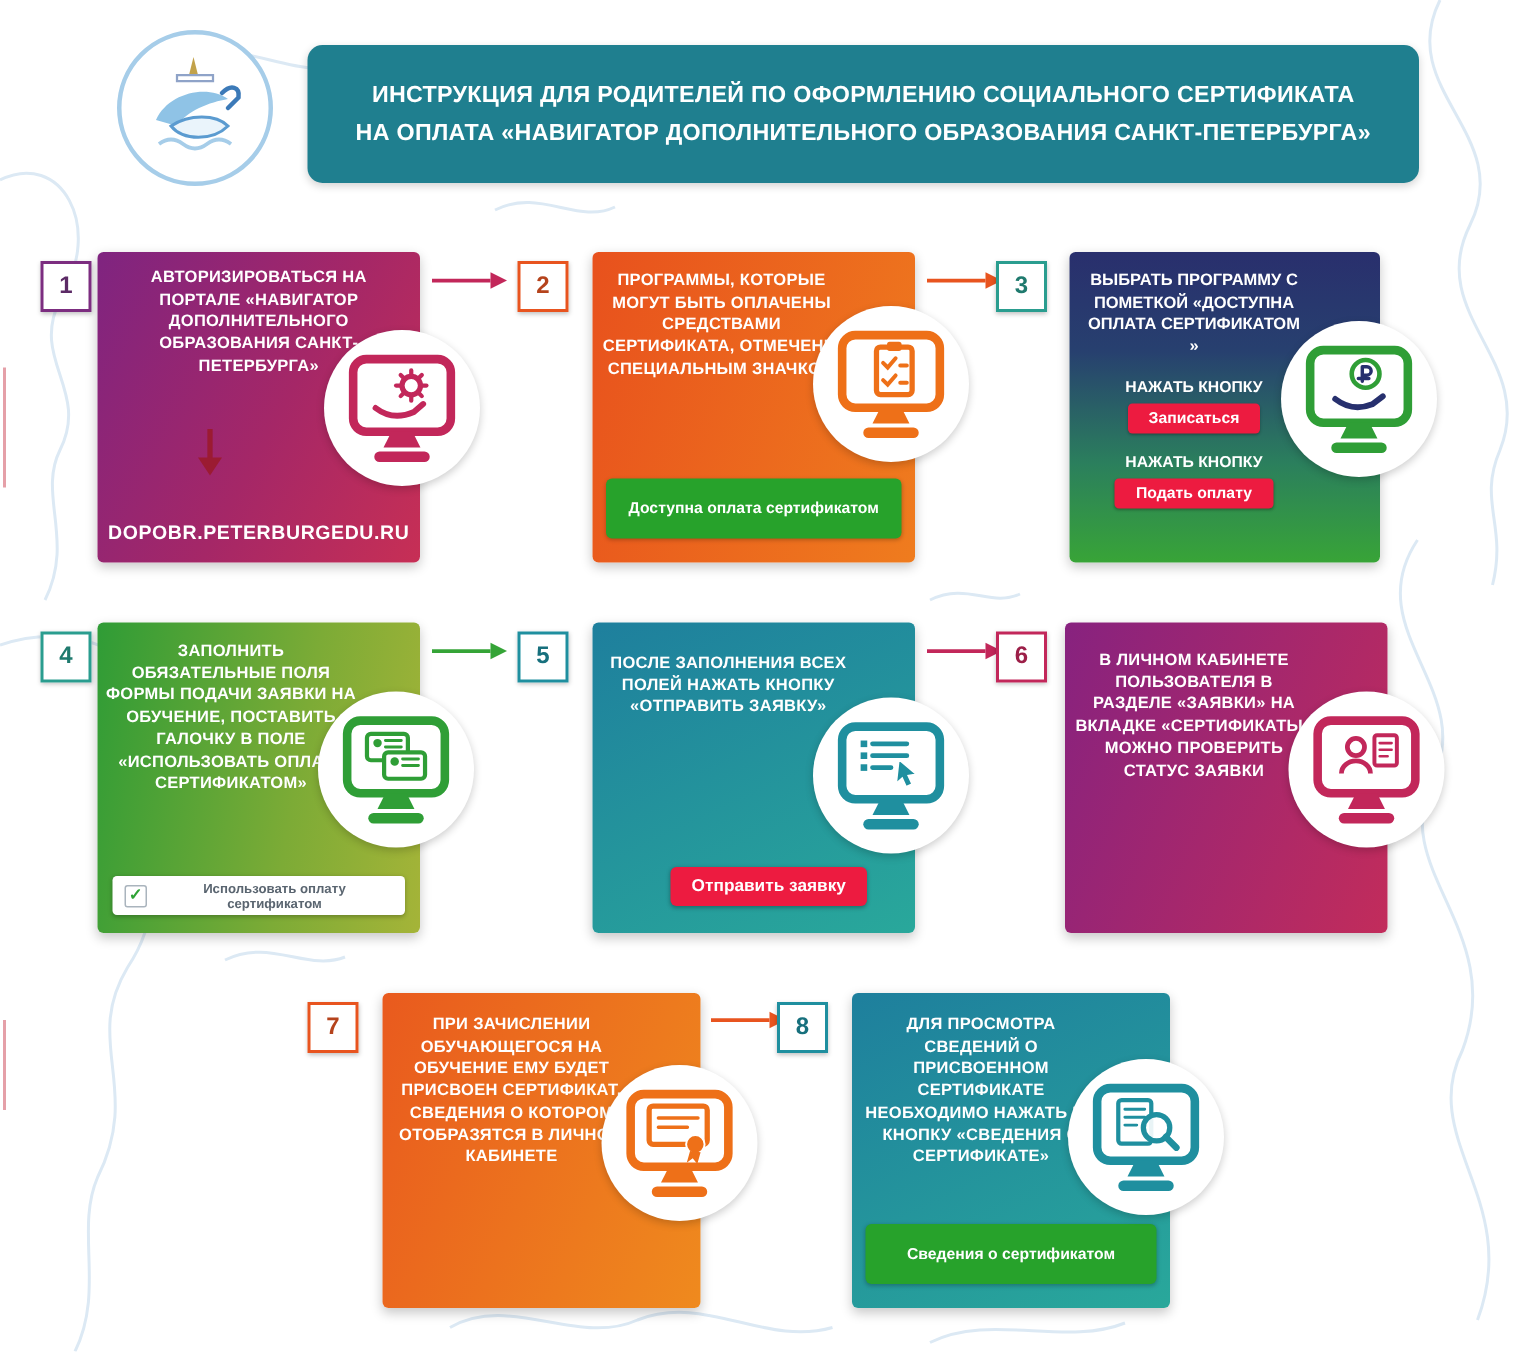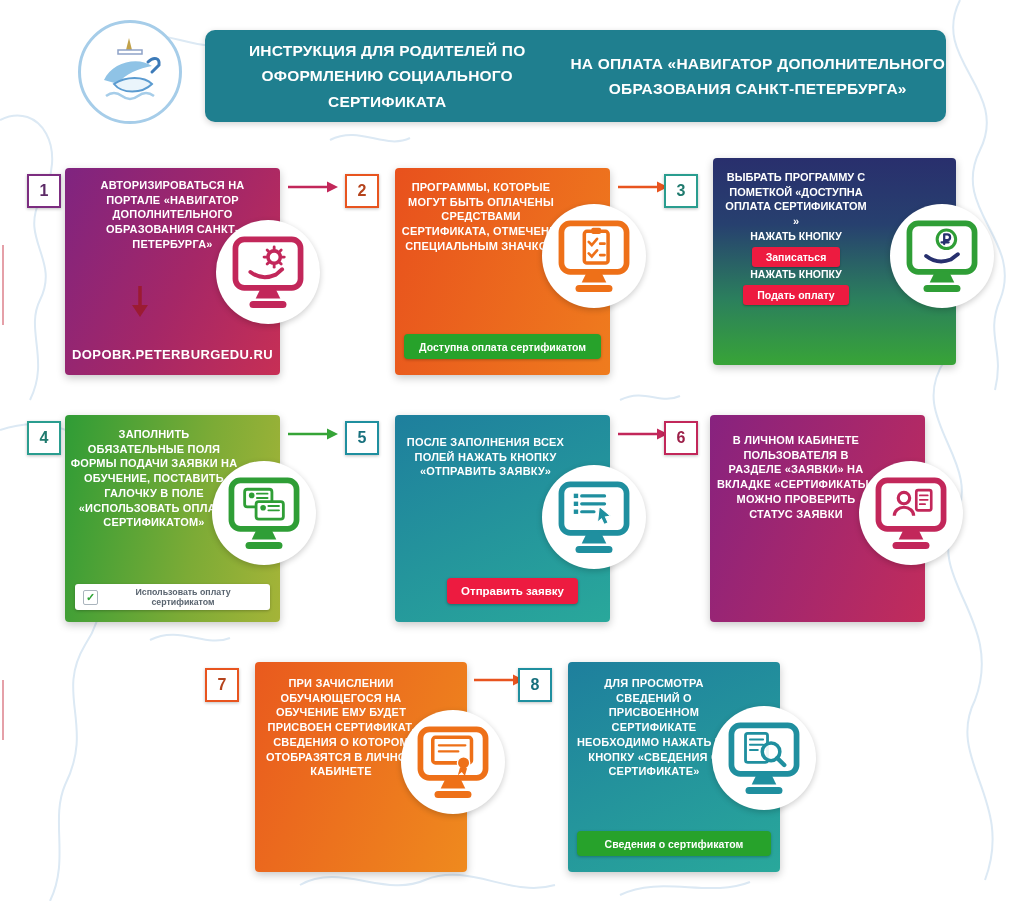--- a/index.html
+++ b/index.html
@@ -7,53 +7,53 @@
          font-family:"Liberation Sans",sans-serif;}
   .map{position:absolute;left:0;top:0;width:1024px;height:901px;}
 
   
   .logo{position:absolute;left:50px;top:20px;width:160px;text-align:center;}
   .logo-circle{width:98px;height:98px;border-radius:50%;border:3px solid #a6cde9;margin:0 auto;
                background:#fff;display:flex;align-items:center;justify-content:center;}
   .logo-text{margin-top:5px;color:#2a6cb0;font-weight:bold;font-size:8.5px;letter-spacing:.4px;line-height:1.45;}
   .title-box{position:absolute;left:205px;top:30px;width:741px;height:92px;background:#1f7f8f;
              border-radius:10px;color:#fff;font-weight:bold;font-size:15.5px;line-height:1.62;
-             display:flex;flex-direction:row;align-items:center;justify-content:center;
+             display:flex;flex-direction:column;align-items:center;justify-content:center;
              text-align:center;letter-spacing:.2px;box-shadow:0 2px 6px rgba(0,0,0,.18);}
 
   
   .card{position:absolute;width:215px;height:207px;border-radius:4px;color:#fff;font-weight:bold;
         box-shadow:0 3px 8px rgba(0,0,0,.22);}
   .card1{left:65px;top:168px;background:linear-gradient(118deg,#7f2480 0%,#a52767 55%,#c72f55 100%);}
   .card2{left:395px;top:168px;background:linear-gradient(108deg,#e8511d 0%,#ef7c1e 100%);}
-  .card3{left:713px;top:158px;width:207px;background:linear-gradient(180deg,#292f6d 0%,#27406f 32%,#2b7f5d 68%,#38a437 100%);padding-left:36px;}
+  .card3{left:713px;top:168px;width:207px;background:linear-gradient(180deg,#292f6d 0%,#27406f 32%,#2b7f5d 68%,#38a437 100%);}
   .card4{left:65px;top:415px;background:linear-gradient(100deg,#2f9c36 0%,#7cab36 60%,#a5b438 100%);}
   .card5{left:395px;top:415px;background:linear-gradient(155deg,#1e7f9d 0%,#29a89b 100%);}
   .card6{left:710px;top:415px;background:linear-gradient(112deg,#87227f 0%,#c22c5b 100%);}
   .card7{left:255px;top:662px;width:212px;height:210px;background:linear-gradient(112deg,#e95a1e 0%,#ef8a1e 100%);}
   .card8{left:568px;top:662px;width:212px;height:210px;background:linear-gradient(155deg,#1e7f9d 0%,#29a89b 100%);}
 
   .step-text{position:absolute;text-align:center;font-size:11px;line-height:1.34;letter-spacing:.2px;}
   .card1 .step-text{top:10px;left:24px;right:24px;}
   .card2 .step-text{top:12px;left:6px;width:160px;}
   .card4 .step-text{top:12px;left:4px;width:170px;}
   .card5 .step-text{top:20px;left:8px;width:165px;}
   .card6 .step-text{top:18px;left:6px;width:160px;}
   .card7 .step-text{top:14px;left:6px;width:160px;}
   .card8 .step-text{top:14px;left:6px;width:160px;}
 
   .card3-col{position:absolute;top:12px;left:8px;width:150px;text-align:center;font-size:11px;line-height:1.34;}
-  .press-label{margin-top:0;font-size:10.5px;}
+  .press-label{margin-top:12px;font-size:10.5px;}
   .btn-red{display:block;margin:4px auto 0;background:#ed1b40;color:#fff;border:none;border-radius:3px;
            font-weight:bold;font-size:10.5px;padding:4px 14px;font-family:inherit;cursor:pointer;
            box-shadow:0 1px 2px rgba(0,0,0,.3);}
   .btn-red-lg{position:absolute;left:32px;right:32px;bottom:18px;height:26px;background:#ed1b40;color:#fff;
               border:none;border-radius:4px;font-weight:bold;font-size:11.5px;font-family:inherit;cursor:pointer;
               box-shadow:0 1px 3px rgba(0,0,0,.3);margin-left:20px;}
-  .green-pill{position:absolute;left:9px;right:9px;bottom:16px;height:25px;background:#27a22b;color:#fff;
+  .green-pill{position:absolute;left:9px;right:9px;bottom:16px;height:40px;background:#27a22b;color:#fff;
               border:none;border-radius:4px;font-weight:bold;font-size:10.5px;font-family:inherit;
               display:flex;align-items:center;justify-content:center;box-shadow:0 1px 3px rgba(0,0,0,.25);}
   .checkbar{position:absolute;left:10px;right:10px;bottom:12px;height:26px;background:#fff;border-radius:3px;
             display:flex;align-items:center;gap:6px;padding:0 8px;box-shadow:0 1px 3px rgba(0,0,0,.25);}
   .checkbox{width:13px;height:13px;border:1px solid #aab4bd;border-radius:2px;display:flex;align-items:center;
             justify-content:center;color:#2fa336;font-size:11px;line-height:1;background:#fff;flex:0 0 auto;}
   .checkbar-label{color:#5a6570;font-size:8.8px;font-weight:bold;text-align:center;}
   .url{position:absolute;left:4px;right:4px;bottom:13px;text-align:center;font-size:13px;letter-spacing:.4px;cursor:pointer;}
   .down-arrow{position:absolute;left:62px;top:116px;}
 

